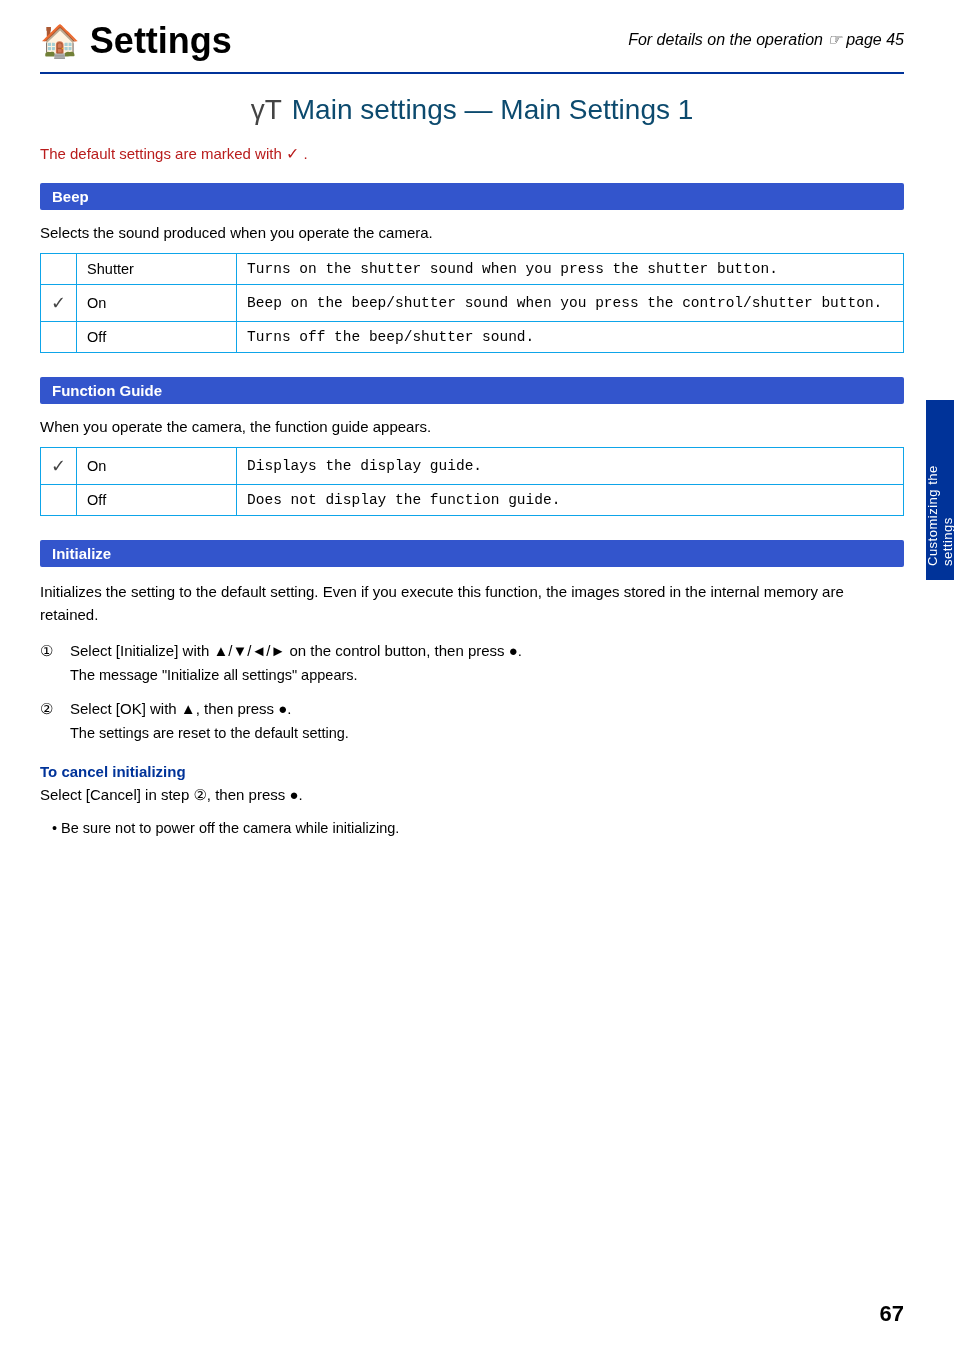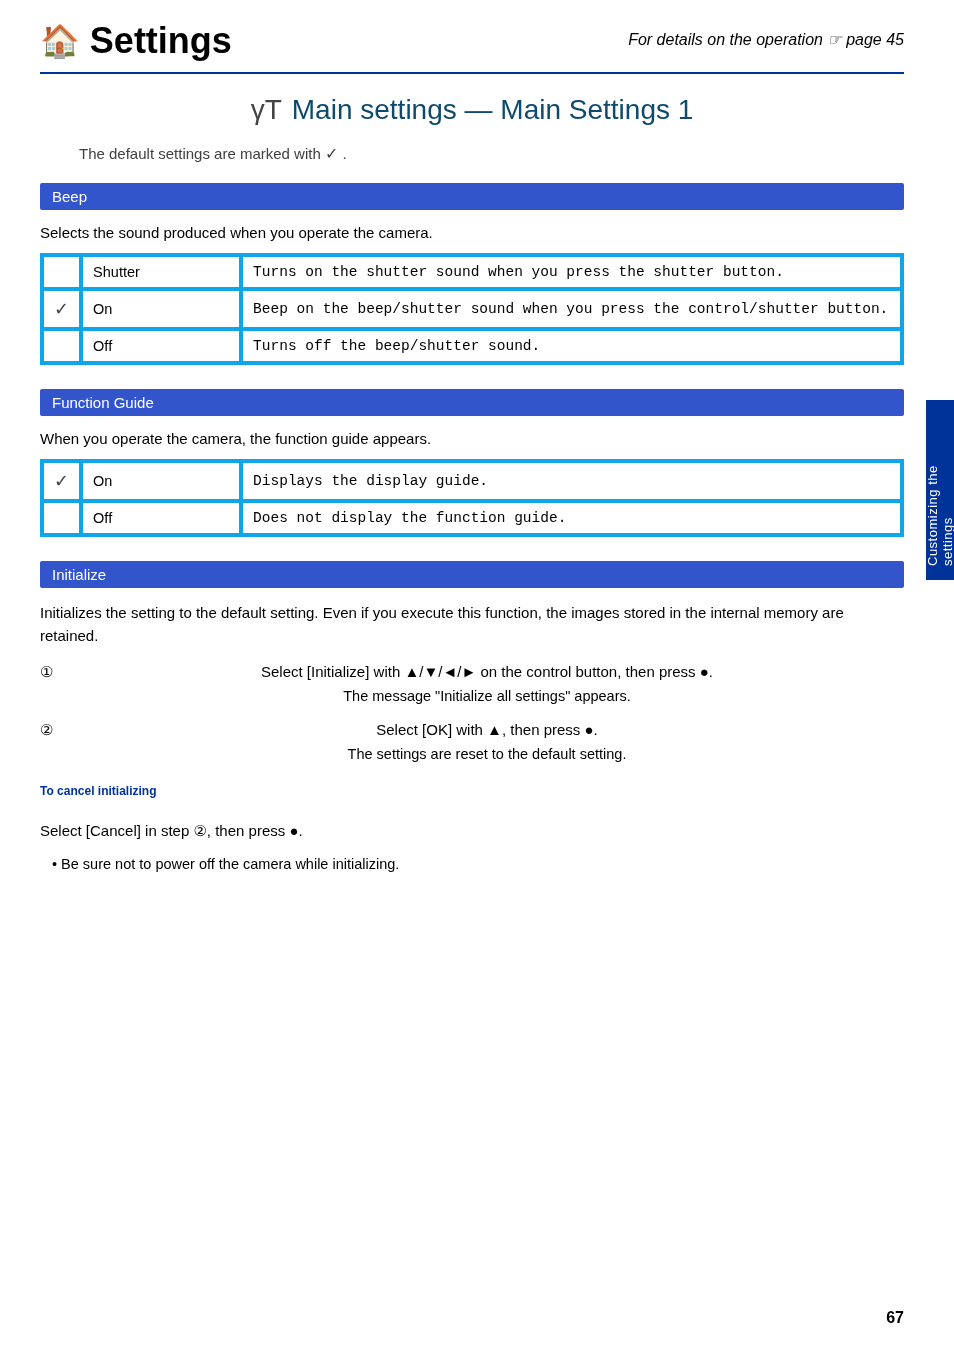--- a/index.html
+++ b/index.html
@@ -69,55 +69,54 @@
 
     .section-title {
       font-size: 28px;
       font-weight: normal;
       color: #0c4a6e;
     }
 
     .default-note {
       font-size: 15px;
       margin-bottom: 20px;
-      color: #404040;
-      margin-left: 39px;
+      color: #b91c1c;
     }
 
     .check-mark {
       font-size: 16px;
     }
 
     
     .subsection-bar {
       background: #3355cc;
       color: #fff;
       font-size: 15px;
-      font-weight: normal;
+      font-weight: bold;
       padding: 5px 12px;
       margin-bottom: 14px;
       border-radius: 2px;
     }
 
     .subsection-desc {
       font-size: 15px;
       margin-bottom: 12px;
       color: #000;
     }
 
     
     .settings-table {
       width: 100%;
       border-collapse: collapse;
       margin-bottom: 24px;
       font-size: 14.5px;
     }
 
     .settings-table td {
-      border: 4px solid #0ea5e9;
+      border: 1px solid #0ea5e9;
       padding: 7px 10px;
       vertical-align: top;
     }
 
     .settings-table .col-check {
       width: 32px;
       text-align: center;
       vertical-align: middle;
     }
 
@@ -164,35 +163,34 @@
     }
 
     .step-num {
       font-size: 15px;
       min-width: 22px;
       font-weight: normal;
     }
 
     .step-content {
       flex: 1;
-      text-align: center;
     }
 
     .step-subtext {
       display: block;
       margin-top: 2px;
       font-size: 14.5px;
       color: #000;
     }
 
     .cancel-title {
-      font-size: 12px;
+      font-size: 15px;
       font-weight: bold;
       color: #003399;
-      margin-bottom: 24px;
+      margin-bottom: 6px;
     }
 
     .cancel-text {
       font-size: 15px;
       margin-bottom: 16px;
     }
 
     .note-item {
       font-size: 14.5px;
       margin-left: 12px;
@@ -217,21 +215,21 @@
       display: flex;
       align-items: center;
       justify-content: center;
     }
 
     
     .page-number {
       position: absolute;
       bottom: 30px;
       right: 50px;
-      font-size: 16px;
+      font-size: 22px;
       font-weight: bold;
     }
   </style>
 </head>
 <body>
 
 <div class="page-wrapper">
 
   <div class="page-header">
     <div class="page-title-block">

